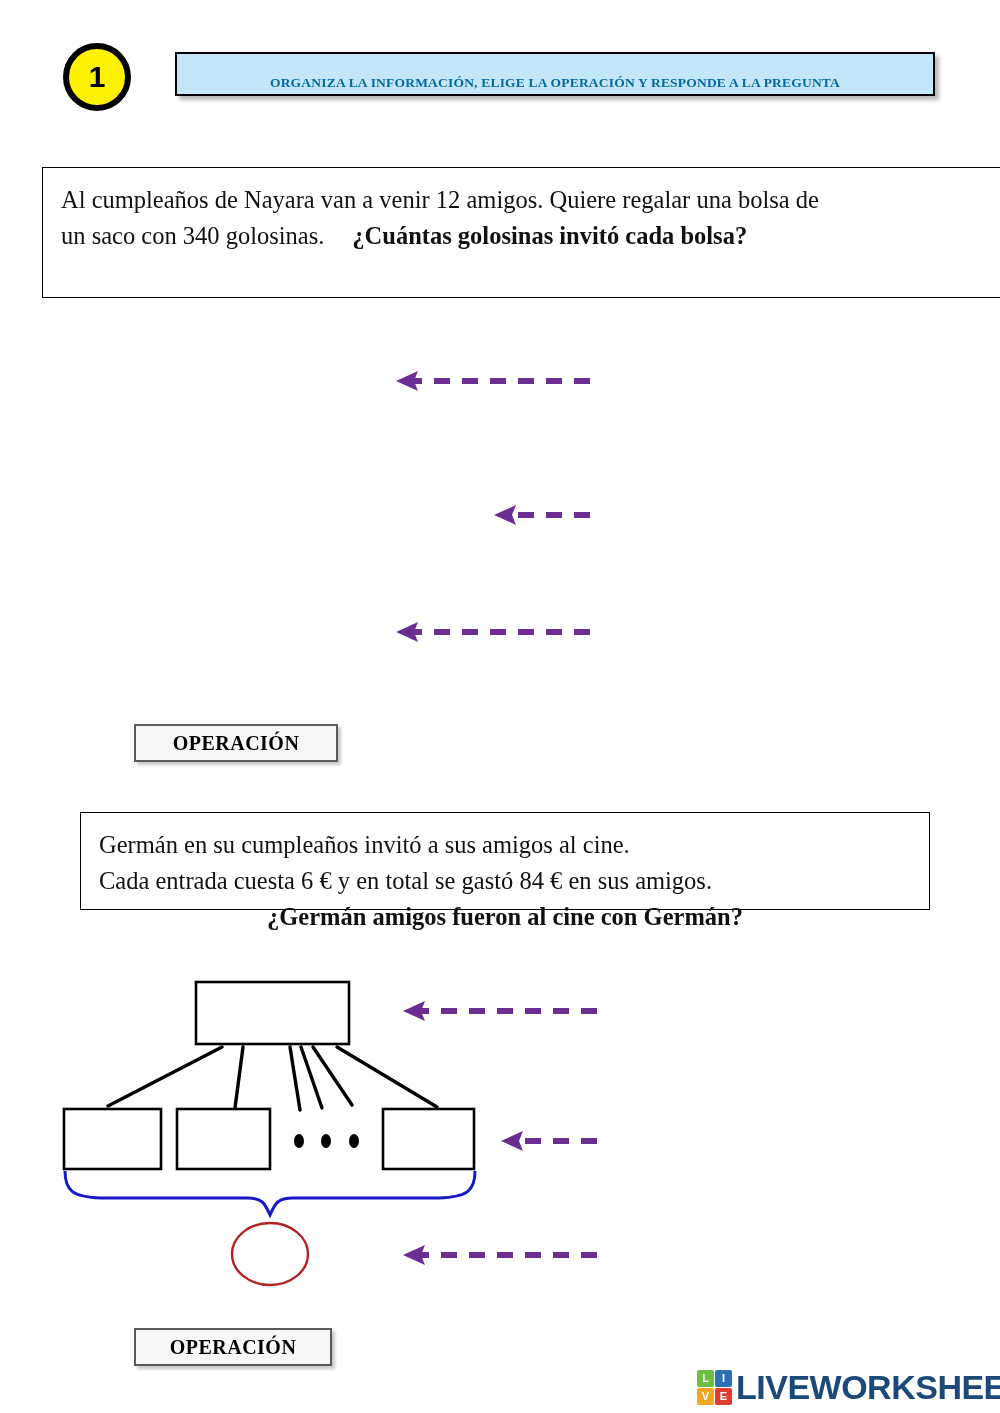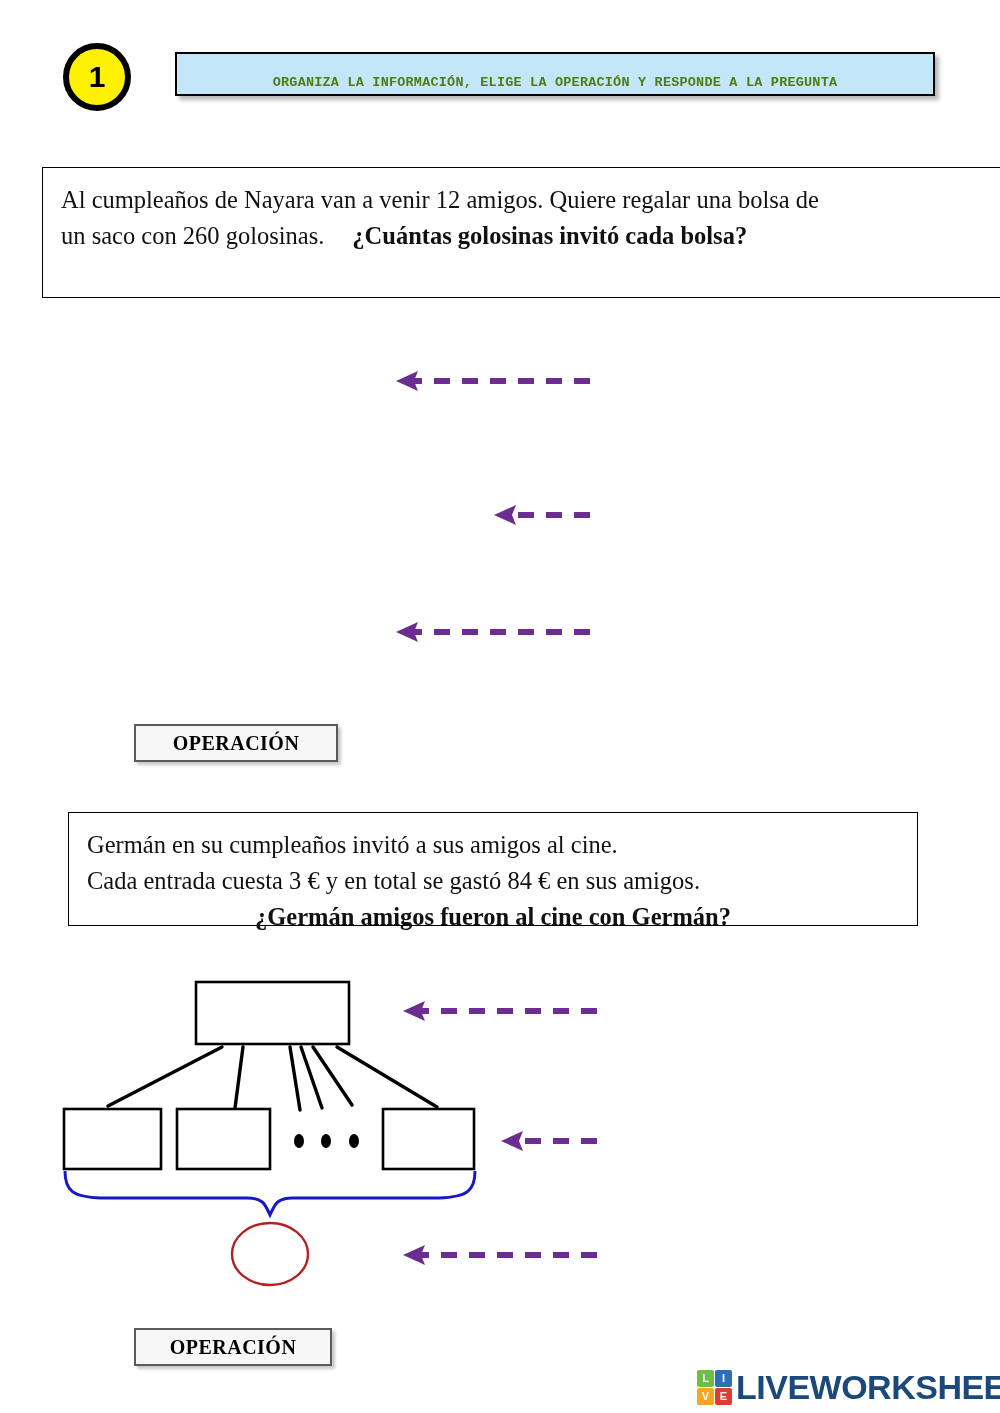--- a/index.html
+++ b/index.html
@@ -43,39 +43,39 @@
     height: 44px;
     background: #C3E7F8;
     border: 2px solid #000000;
     box-sizing: border-box;
     box-shadow: 4px 4px 4px rgba(0,0,0,0.28);
     display: flex;
     align-items: center;
     justify-content: center;
   }
   .header-banner span {
-    font-family: Liberation Mono, monospace;
+    font-family: Liberation Serif, serif;
     font-size: 13.5px;
     font-weight: 600;
     letter-spacing: 0.2px;
-    color: #4d7c0f;
+    color: #0369a1;
     white-space: nowrap;
     margin-top: 17px;
   }
 
   
   .problem-box {
     position: absolute;
     border: 1.5px solid #000000;
     box-sizing: border-box;
     background: #ffffff;
     padding: 14px 18px 10px 18px;
   }
   #problem-box-1 { left: 42px; top: 167px; width: 976px; height: 131px; }
-  #problem-box-2 { left: 68px; top: 812px; width: 850px; height: 114px; }
+  #problem-box-2 { left: 80px; top: 812px; width: 850px; height: 98px; }
 
   .problem-line {
     font-family: "Liberation Serif", serif;
     font-size: 24.5px;
     line-height: 36px;
     color: #111111;
     white-space: nowrap;
   }
   .q-bold {
     font-weight: 700;
@@ -162,21 +162,21 @@
   <span>1</span>
 </div>
 
 <div class="header-banner">
   <span>ORGANIZA LA INFORMACIÓN, ELIGE LA OPERACIÓN Y RESPONDE A LA PREGUNTA</span>
 </div>
 
 <div class="problem-box" id="problem-box-1">
   <div class="problem-line">Al cumpleaños de Nayara van a venir 12 amigos. Quiere regalar una bolsa de</div>
   <div class="problem-line">
-    <span>un saco con 260 golosinas.</span><span class="q-bold indent-q">¿Cuántas golosinas invitó cada bolsa?</span>
+    <span>un saco con 340 golosinas.</span><span class="q-bold indent-q">¿Cuántas golosinas invitó cada bolsa?</span>
   </div>
 </div>
 
 <div class="diagram" id="diagram-1">
   <svg width="1000" height="330" viewBox="0 0 1000 330" xmlns="http://www.w3.org/2000/svg">
 
     <rect x="189" y="349.5" width="149" height="65" fill="#ffffff" stroke="#000000" stroke-width="2.2"></rect>
 
     <g stroke="#000000" stroke-width="3.2" stroke-linecap="round">
       <line x1="215" y1="418" x2="100" y2="488"></line>
@@ -213,21 +213,21 @@
     </g>
   </svg>
 </div>
 
 <div class="operation-box" id="operation-box-1">
   <span>OPERACIÓN</span>
 </div>
 
 <div class="problem-box" id="problem-box-2">
   <div class="problem-line">Germán en su cumpleaños invitó a sus amigos al cine.</div>
-  <div class="problem-line">Cada entrada cuesta 3 € y en total se gastó 84 € en sus amigos.</div>
+  <div class="problem-line">Cada entrada cuesta 6 € y en total se gastó 84 € en sus amigos.</div>
   <div class="problem-line q-bold center-q">¿Germán amigos fueron al cine con Germán?</div>
 </div>
 
 <div class="diagram" id="diagram-2">
   <svg width="1000" height="330" viewBox="0 0 1000 330" xmlns="http://www.w3.org/2000/svg">
 
     <rect x="196" y="22" width="153" height="62" fill="#ffffff" stroke="#000000" stroke-width="2.6"></rect>
 
     <g stroke="#000000" stroke-width="3.4" stroke-linecap="round">
       <line x1="222" y1="87" x2="108" y2="146"></line>

